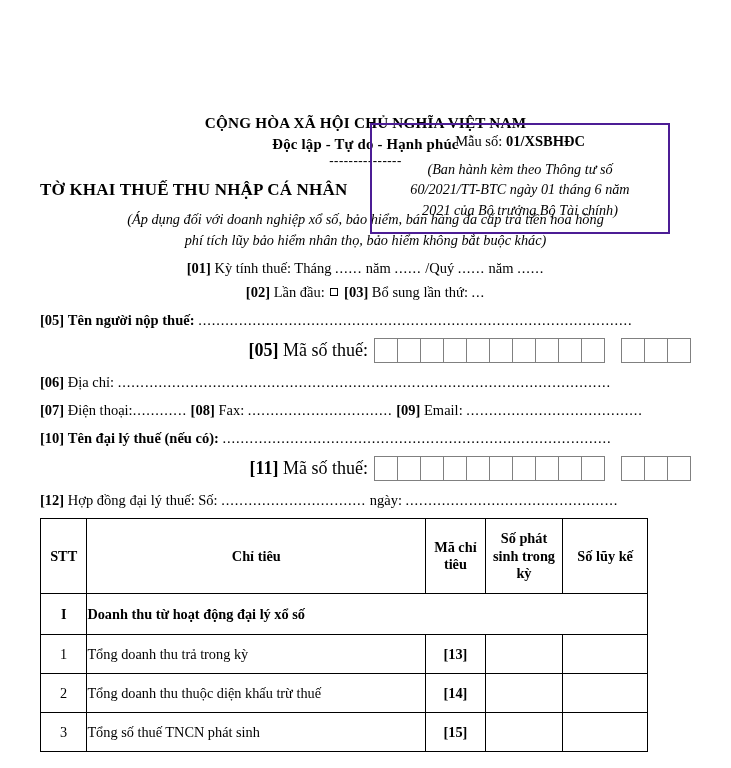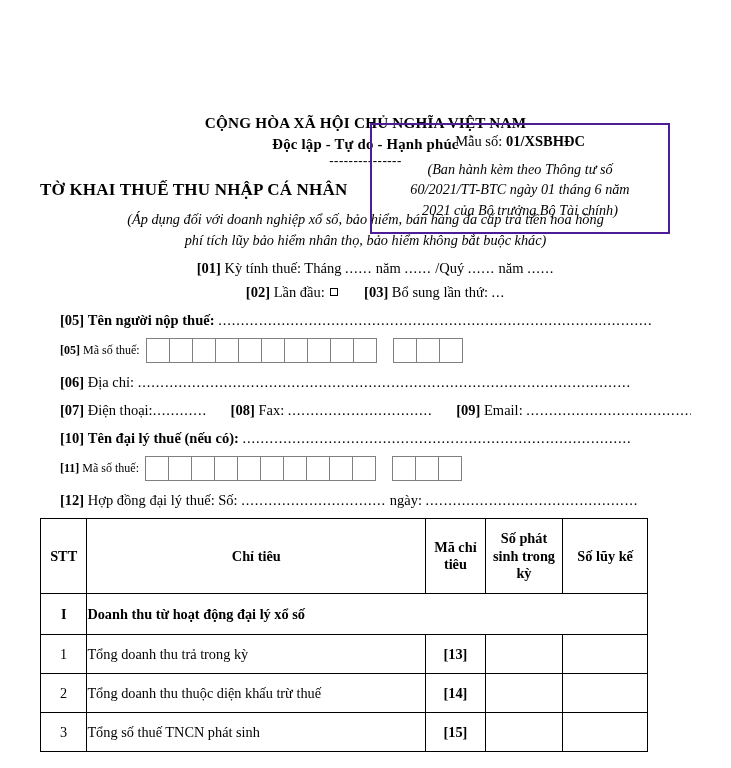--- a/index.html
+++ b/index.html
@@ -96,21 +96,20 @@
     margin-top: 10px;
     font-size: 14.5px;
   }
   .line-02 {
     text-align: center;
     margin-top: 7px;
     font-size: 14.5px;
   }
   .tag {
     font-weight: bold;
-    margin-left: 20px;
   }
   .chk {
     display: inline-block;
     width: 8px;
     height: 8px;
     border: 1px solid #000;
     box-sizing: border-box;
     vertical-align: 1px;
     margin: 0 2px;
   }
@@ -127,22 +126,23 @@
     letter-spacing: 0.9px;
   }
 
   .row-inline > span { white-space: nowrap; }
 
   
   .mst-row {
     margin-top: 8px;
     display: flex;
     align-items: center;
-    font-size: 12px;
+    font-size: 18px;
     height: 26px;
+    justify-content: flex-end;
   }
   .mst-label { white-space: nowrap; }
   .mst-label .tag { font-weight: bold; }
   .mst-boxes {
     display: flex;
     margin-left: 6px;
   }
   .mst-boxes.group2 { margin-left: 16px; }
   .mst-cell {
     width: 24px;

